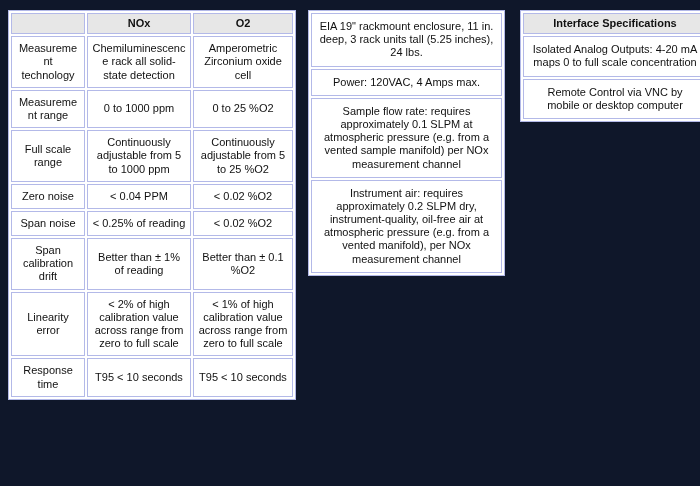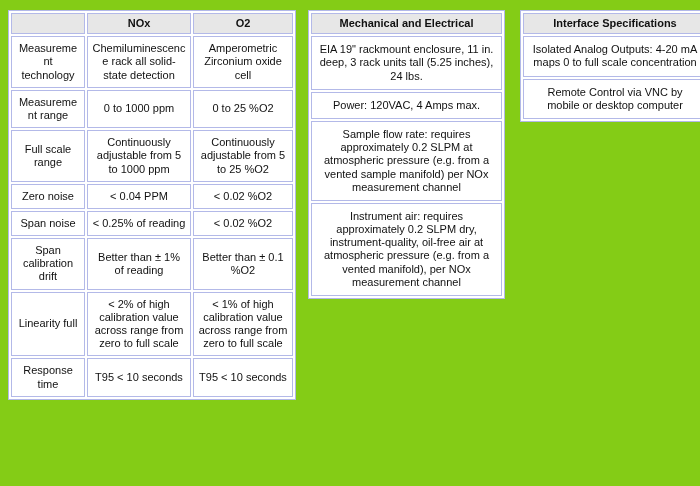--- a/index.html
+++ b/index.html
@@ -9,21 +9,21 @@
     font-family: "Liberation Sans", "DejaVu Sans", sans-serif;
     color: #111111;
   }
   .page {
     width: 700px;
     height: 486px;
     box-sizing: border-box;
     padding: 10px 0 0 8px;
     display: flex;
     align-items: flex-start;
-    background: #84cc16;
+    background: #0f172a;
   }
   table {
     border-collapse: separate;
     border-spacing: 2px;
     border: 1px solid #b3b9e8;
     background: #ffffff;
     font-size: 11px;
     line-height: 1.2;
   }
   th, td {
@@ -88,46 +88,43 @@
         <td class="c1">Span noise</td>
         <td class="c2">&lt; 0.25% of reading</td>
         <td class="c3">&lt; 0.02 %O2</td>
       </tr>
       <tr>
         <td class="c1">Span calibration drift</td>
         <td class="c2">Better than ± 1% of reading</td>
         <td class="c3">Better than ± 0.1 %O2</td>
       </tr>
       <tr>
-        <td class="c1">Linearity full</td>
+        <td class="c1">Linearity error</td>
         <td class="c2">&lt; 2% of high calibration value across range from zero to full scale</td>
         <td class="c3">&lt; 1% of high calibration value across range from zero to full scale</td>
       </tr>
       <tr>
         <td class="c1">Response time</td>
         <td class="c2">T95 &lt; 10 seconds</td>
         <td class="c3">T95 &lt; 10 seconds</td>
       </tr>
 
     </tbody>
   </table>
 
   <table class="panel-table mech-table">
     <tbody>
       <tr>
-        <th>Mechanical and Electrical</th>
-      </tr>
-      <tr>
         <td>EIA 19" rackmount enclosure, 11 in. deep, 3 rack units tall (5.25 inches), 24 lbs.</td>
       </tr>
       <tr>
         <td>Power: 120VAC, 4 Amps max.</td>
       </tr>
       <tr>
-        <td>Sample flow rate: requires approximately 0.2 SLPM at atmospheric pressure (e.g. from a vented sample manifold) per NOx measurement channel</td>
+        <td>Sample flow rate: requires approximately 0.1 SLPM at atmospheric pressure (e.g. from a vented sample manifold) per NOx measurement channel</td>
       </tr>
       <tr>
         <td>Instrument air: requires approximately 0.2 SLPM dry, instrument-quality, oil-free air at atmospheric pressure (e.g. from a vented manifold), per NOx measurement channel</td>
       </tr>
     </tbody>
   </table>
 
   <table class="panel-table iface-table">
     <tbody>
       <tr>

